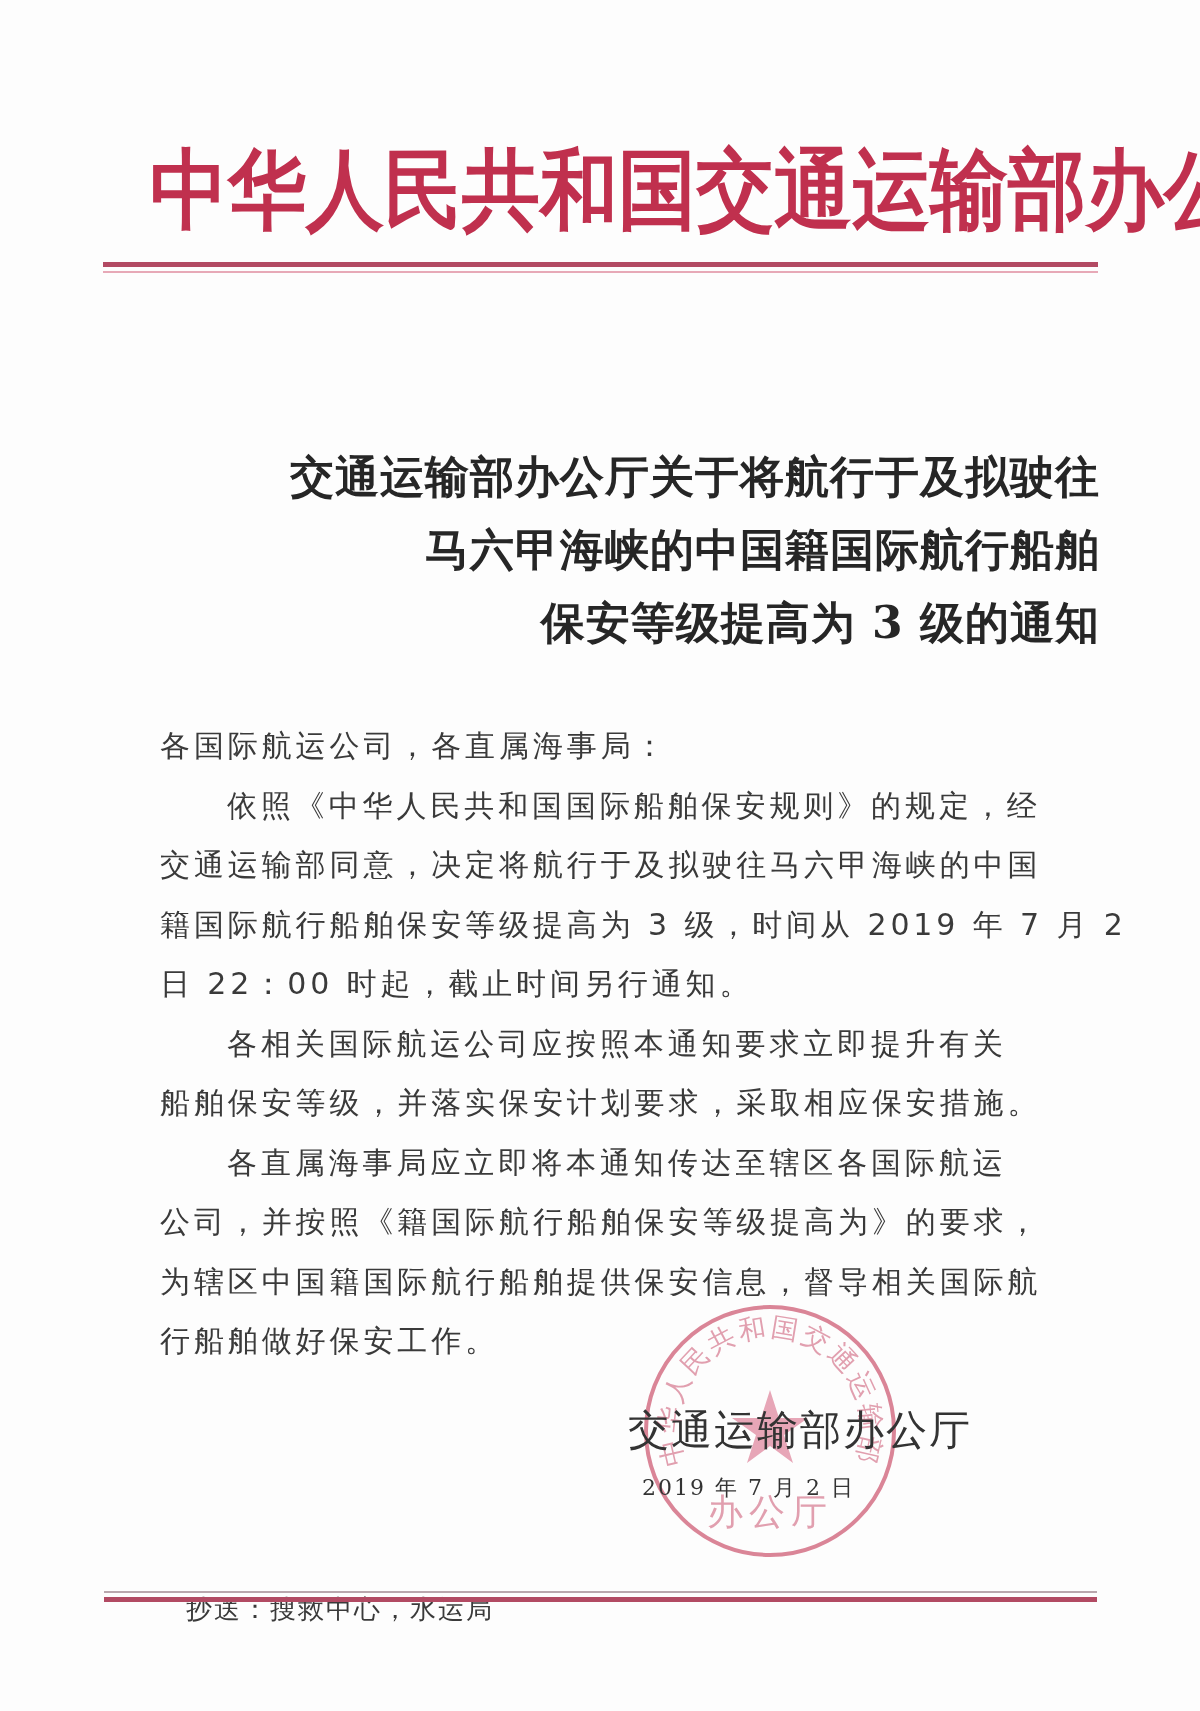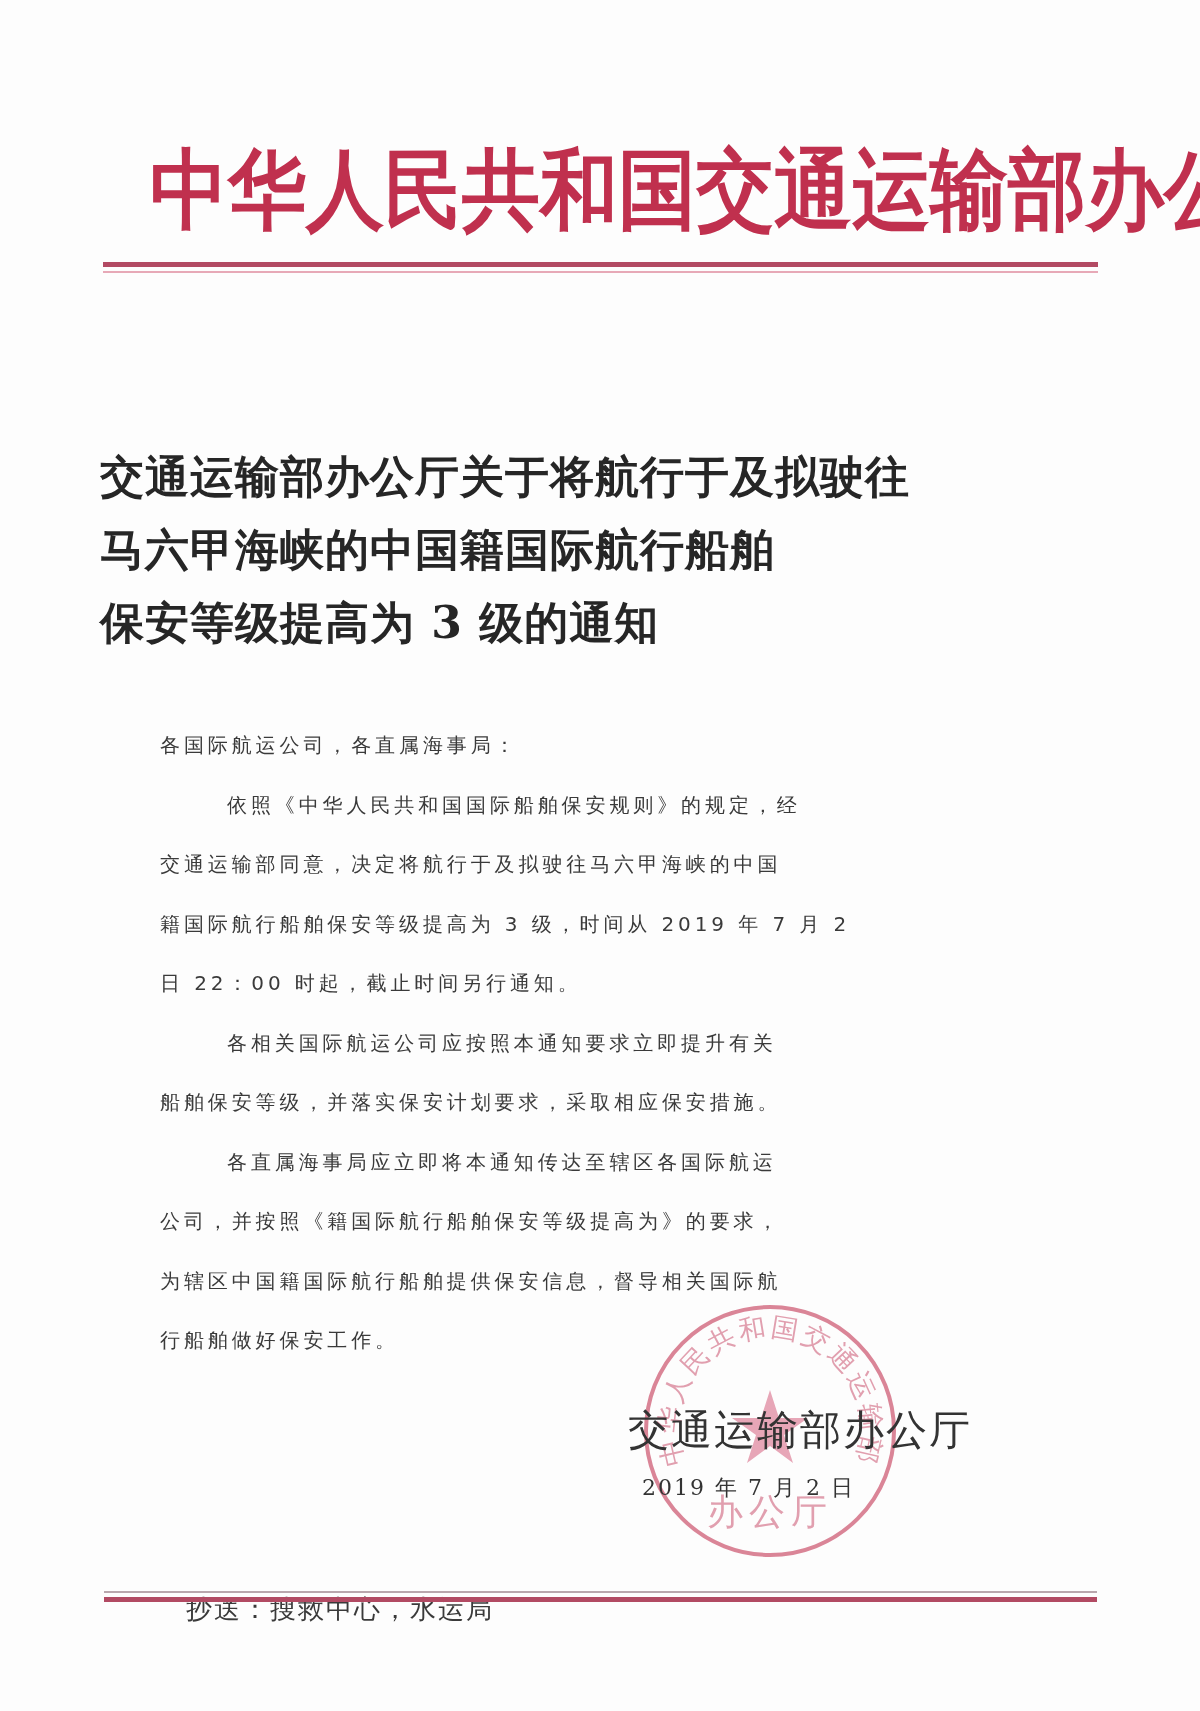--- a/index.html
+++ b/index.html
@@ -50,38 +50,38 @@
     position: absolute;
     height: 2px;
     background: #b9a7ad;
   }
 
   
   .doc-title {
     position: absolute;
     left: 100px;
     width: 1000px;
-    text-align: left;
+    text-align: right;
     font-family: "DejaVu Serif", "Liberation Serif", serif;
     font-weight: bold;
     font-size: 44px;
     line-height: 74px;
     color: #262626;
     letter-spacing: 1px;
   }
   .doc-title .line { display: block; height: 73px; }
 
   
   .body-text {
     position: absolute;
     left: 160px;
     top: 716px;
     width: 862px;
     font-family: "DejaVu Sans", "Liberation Sans", sans-serif;
-    font-size: 20px;
+    font-size: 30px;
     line-height: 59.5px;
     color: #3a3a3a;
     letter-spacing: 3.9px;
   }
   .body-text .bline {
     display: block;
     white-space: nowrap;
     height: 59.5px;
   }
   .body-text .indent { padding-left: 67px; }

